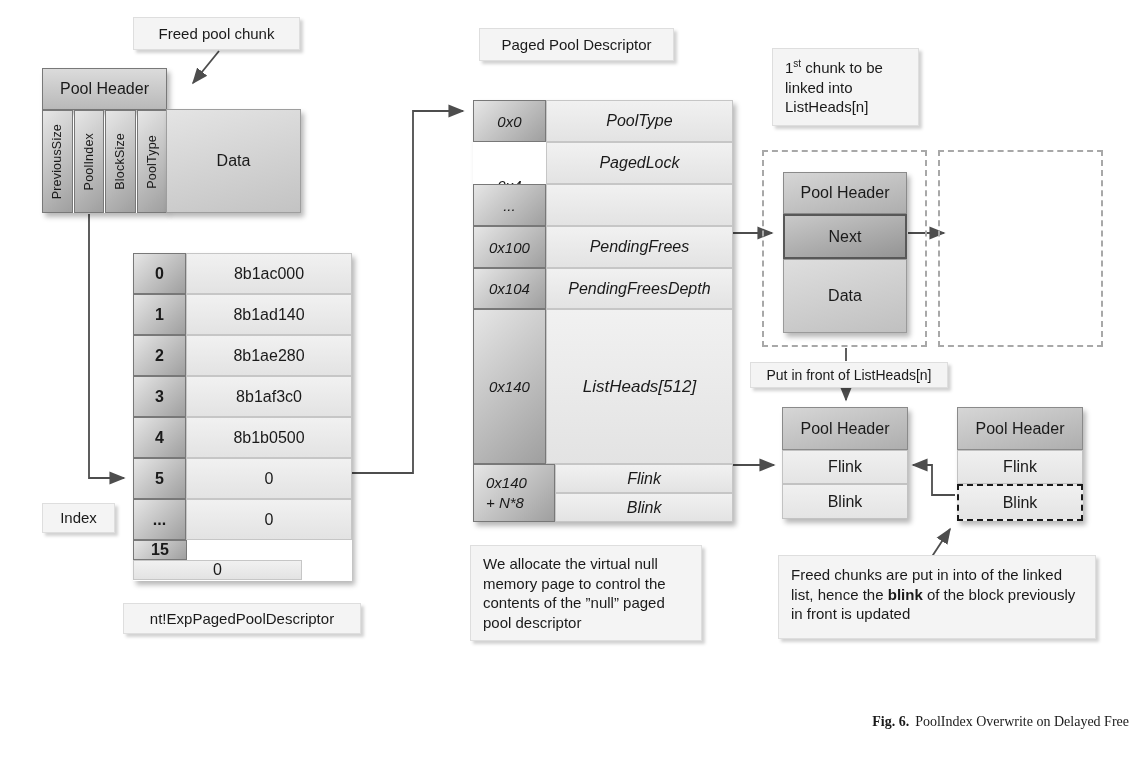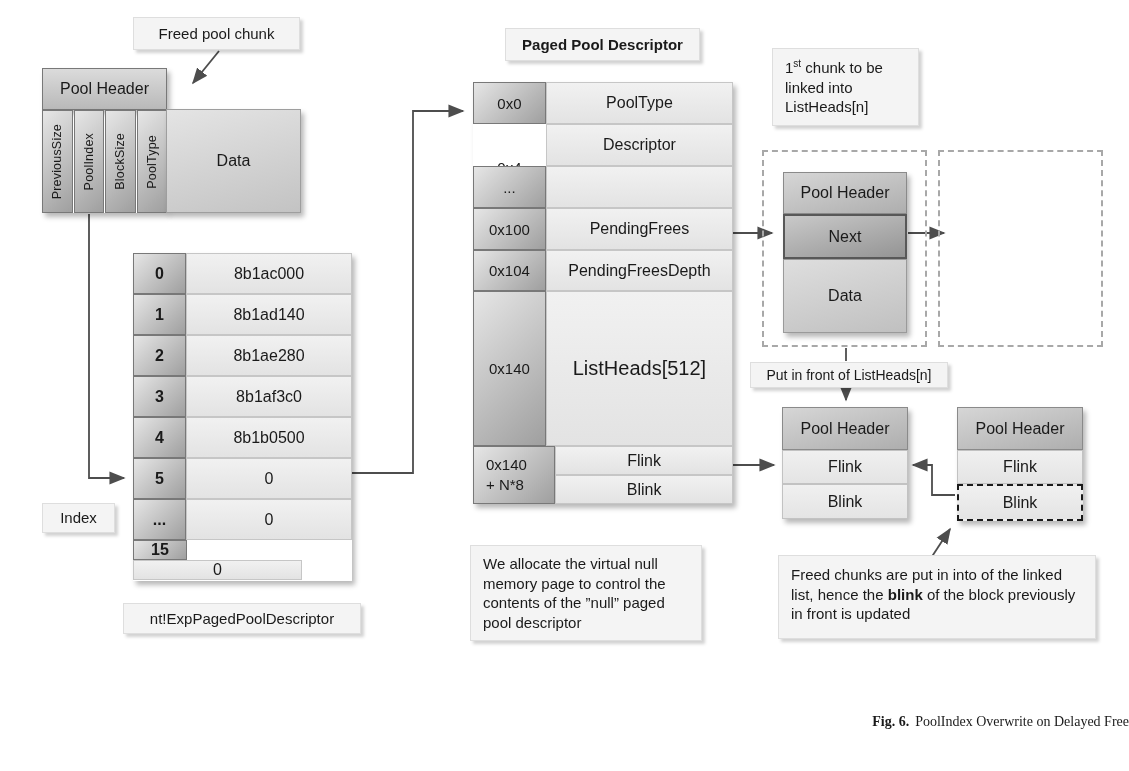--- a/index.html
+++ b/index.html
@@ -110,46 +110,46 @@
       <div class="hdrcell" style="width:52px;font-weight:bold;font-size:16px;">15</div>
       <div class="litecell" style="width:167px;font-size:16px;">0</div>
     </div>
   </div>
 
   <div class="abs lay callout" style="left:42px;top:503px;width:73px;height:30px;">Index</div>
 
   <div class="abs lay callout" style="left:123px;top:603px;width:238px;height:31px;">nt!ExpPagedPoolDescriptor</div>
 
 
-  <div class="abs lay callout" style="left:505px;top:28px;width:195px;height:33px;font-weight:bold;">Paged Pool Descriptor</div>
+  <div class="abs lay callout" style="left:479px;top:28px;width:195px;height:33px;">Paged Pool Descriptor</div>
 
-  <div class="abs lay shadow" style="left:473px;top:82px;width:260px;">
+  <div class="abs lay shadow" style="left:473px;top:100px;width:260px;font-style:italic;">
     <div class="row2" style="height:42px;">
       <div class="hdrcell" style="width:72px;font-size:15px;">0x0</div>
       <div class="litecell" style="width:188px;font-size:16px;">PoolType</div>
     </div>
     <div class="row2" style="height:42px;">
       <div class="hdrcell" style="width:72px;font-size:15px;margin-top:42px;">0x4</div>
-      <div class="litecell" style="width:188px;font-size:16px;">Descriptor</div>
+      <div class="litecell" style="width:188px;font-size:16px;">PagedLock</div>
     </div>
     <div class="row2" style="height:42px;">
       <div class="hdrcell" style="width:72px;font-size:15px;">...</div>
       <div class="litecell" style="width:188px;font-size:16px;"></div>
     </div>
     <div class="row2" style="height:42px;">
       <div class="hdrcell" style="width:72px;font-size:15px;">0x100</div>
       <div class="litecell" style="width:188px;font-size:16px;">PendingFrees</div>
     </div>
     <div class="row2" style="height:41px;">
       <div class="hdrcell" style="width:72px;font-size:15px;">0x104</div>
       <div class="litecell" style="width:188px;font-size:16px;">PendingFreesDepth</div>
     </div>
     <div class="row2" style="height:155px;">
       <div class="hdrcell" style="width:72px;font-size:15px;">0x140</div>
-      <div class="litecell" style="width:188px;font-size:20px;">ListHeads[512]</div>
+      <div class="litecell" style="width:188px;font-size:17px;">ListHeads[512]</div>
     </div>
     <div class="row2" style="height:58px;">
       <div class="hdrcell" style="width:72px;font-size:15px;flex-direction:column;align-items:flex-start;justify-content:center;padding-left:12px;line-height:1.35;">
         <span>0x140</span>
         <span>+ N*8</span>
       </div>
       <div style="width:188px;display:flex;flex-direction:column;">
         <div class="litecell" style="height:29px;font-size:16px;">Flink</div>
         <div class="litecell" style="height:29px;font-size:16px;">Blink</div>
       </div>

